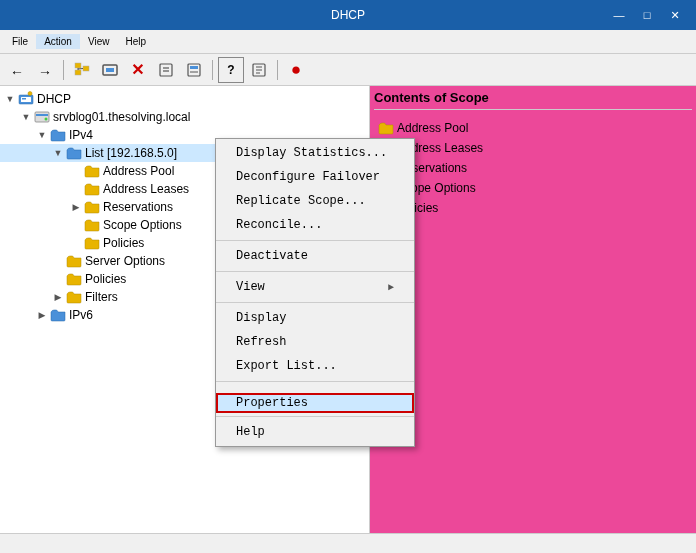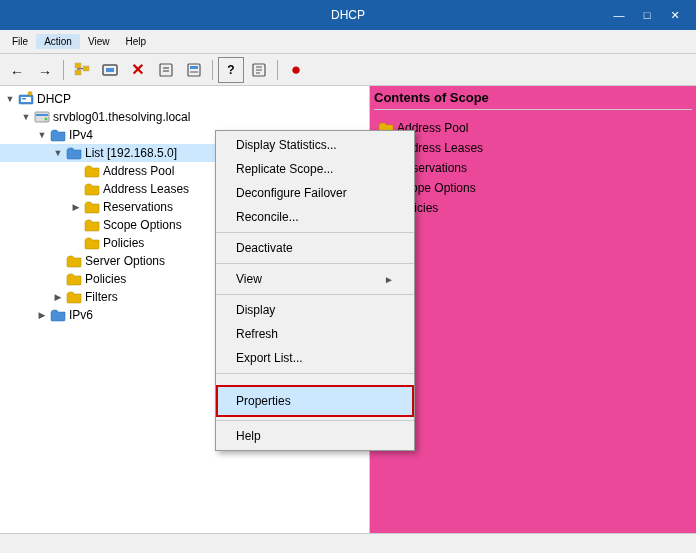--- a/index.html
+++ b/index.html
@@ -168,27 +168,28 @@
       align-items: center;
       padding: 0 8px;
       font-size: 11px;
       color: #333;
     }
 
     
     .context-menu {
       position: absolute;
       left: 215px;
-      top: 130px;
+      top: 138px;
       width: 200px;
       background: #f0f0f0;
       border: 1px solid #999;
       box-shadow: 3px 3px 6px rgba(0,0,0,0.3);
       z-index: 100;
       padding: 2px 0;
+      font-family: Liberation Mono, monospace;
     }
     .ctx-item {
       padding: 5px 20px;
       cursor: pointer;
       font-size: 12px;
       color: #000;
       display: flex;
       align-items: center;
       justify-content: space-between;
     }
@@ -468,24 +469,24 @@
 <div class="status-bar">
   <span></span>
 </div>
 
 <div class="context-menu">
 
   <div class="ctx-item">
     <span>Display Statistics...</span>
   </div>
   <div class="ctx-item">
+    <span>Deconfigure Failover</span>
+  </div>
+  <div class="ctx-item">
     <span>Replicate Scope...</span>
-  </div>
-  <div class="ctx-item">
-    <span>Deconfigure Failover</span>
   </div>
   <div class="ctx-item">
     <span>Reconcile...</span>
   </div>
 
   <div class="ctx-sep"></div>
 
   <div class="ctx-item">
     <span>Deactivate</span>
   </div>
@@ -504,21 +505,21 @@
   </div>
   <div class="ctx-item">
     <span>Refresh</span>
   </div>
   <div class="ctx-item">
     <span>Export List...</span>
   </div>
 
   <div class="ctx-sep"></div>
 
-  <div class="ctx-item ctx-item-properties" style="background:#cce8ff; border: 2px solid #cc0000; padding: 7px 18px; margin-top: 11px;">
+  <div class="ctx-item ctx-item-properties" style="background:#cce8ff; border: 2px solid #cc0000; padding: 1px 18px; margin-top: 11px;">
     <span>Properties</span>
   </div>
 
   <div class="ctx-sep"></div>
 
   <div class="ctx-item">
     <span>Help</span>
   </div>
 
 </div>

